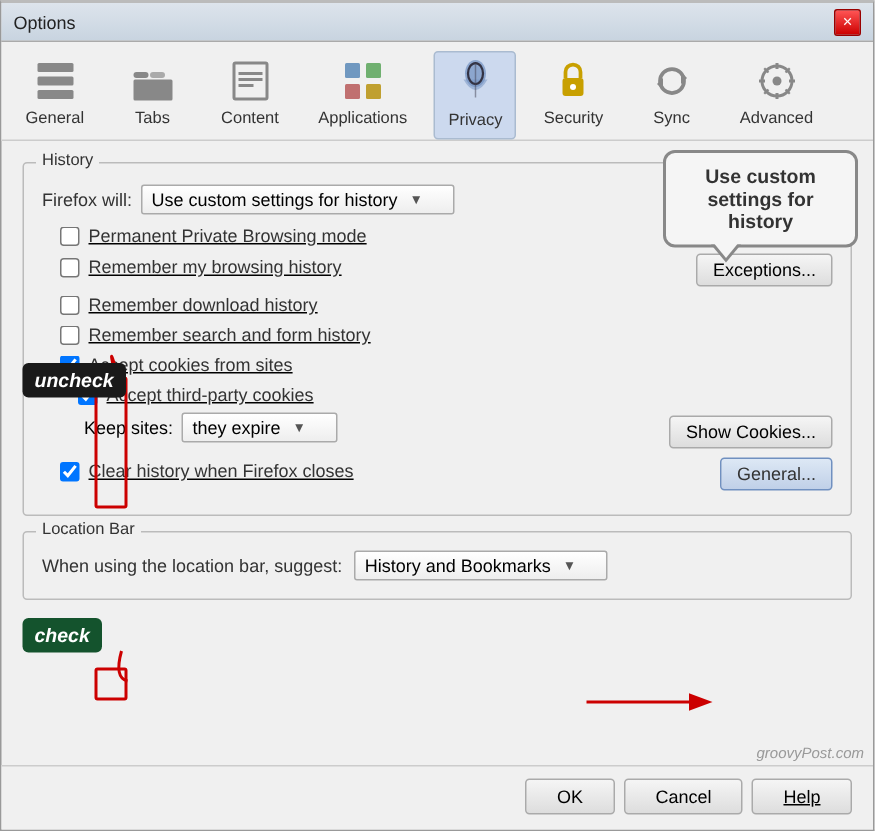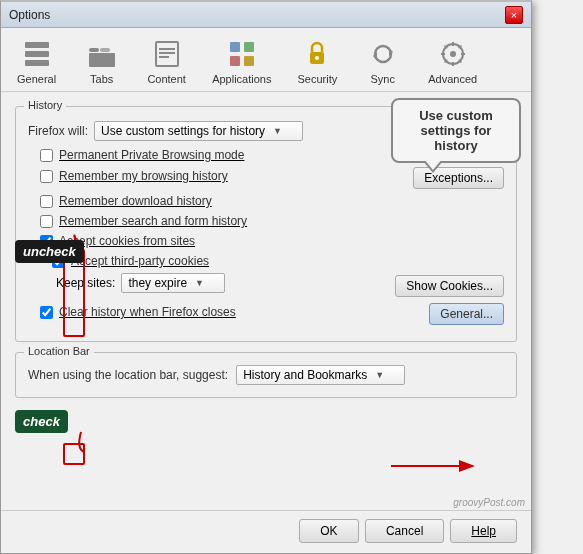--- a/index.html
+++ b/index.html
@@ -1,19 +1,19 @@
 <!DOCTYPE html>
 <html><head>
   <meta charset="utf-8">
   <style>
     * { box-sizing: border-box; margin: 0; padding: 0; }
     body { font-family: 'Segoe UI', Tahoma, Geneva, Verdana, sans-serif; font-size: 12px; background: #f0f0f0; }
 
     .window {
-      width: 532px;
+      width: 583px;
       height: 554px;
       background: #f0f0f0;
       border: 1px solid #999;
       border-top: 2px solid #bbb;
       box-shadow: 2px 2px 8px rgba(0,0,0,0.4);
       display: flex;
       flex-direction: column;
       position: relative;
     }
 
@@ -370,20 +370,31 @@
       <div class="toolbar-icon">
         <svg width="32" height="32" viewBox="0 0 32 32">
           <rect x="4" y="4" width="10" height="10" rx="1" fill="#7098c0"></rect>
           <rect x="18" y="4" width="10" height="10" rx="1" fill="#70b070"></rect>
           <rect x="4" y="18" width="10" height="10" rx="1" fill="#c07070"></rect>
           <rect x="18" y="18" width="10" height="10" rx="1" fill="#c0a030"></rect>
         </svg>
       </div>
       <span class="toolbar-label">Applications</span>
     </div>
+    <div class="toolbar-item active">
+      <div class="toolbar-icon">
+        <svg width="32" height="32" viewBox="0 0 32 32">
+          <ellipse cx="16" cy="10" rx="7" ry="9" fill="#7090c0" opacity="0.7"></ellipse>
+          <path d="M8 14 Q16 28 24 14" fill="#7090c0" opacity="0.5"></path>
+          <ellipse cx="16" cy="10" rx="5" ry="7" fill="none" stroke="#334" stroke-width="1.5"></ellipse>
+          <line x1="16" y1="3" x2="16" y2="26" stroke="#445" stroke-width="1" opacity="0.5"></line>
+        </svg>
+      </div>
+      <span class="toolbar-label">Privacy</span>
+    </div>
     <div class="toolbar-item">
       <div class="toolbar-icon">
         <svg width="32" height="32" viewBox="0 0 32 32">
           <rect x="9" y="14" width="14" height="12" rx="2" fill="#c8a000"></rect>
           <path d="M11 14 V10 A5 5 0 0 1 21 10 V14" fill="none" stroke="#c8a000" stroke-width="2.5"></path>
           <circle cx="16" cy="20" r="2" fill="#fff"></circle>
         </svg>
       </div>
       <span class="toolbar-label">Security</span>
     </div>

